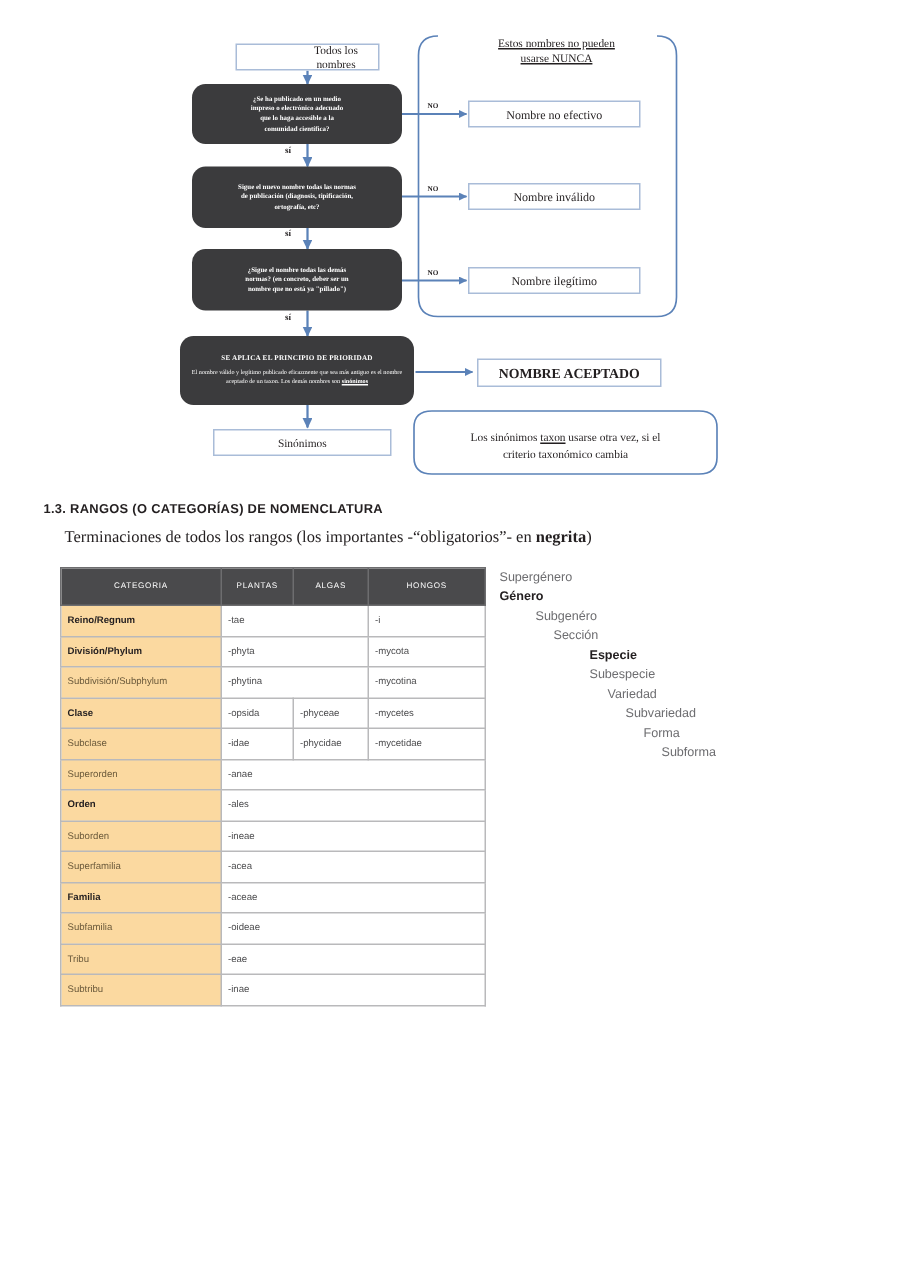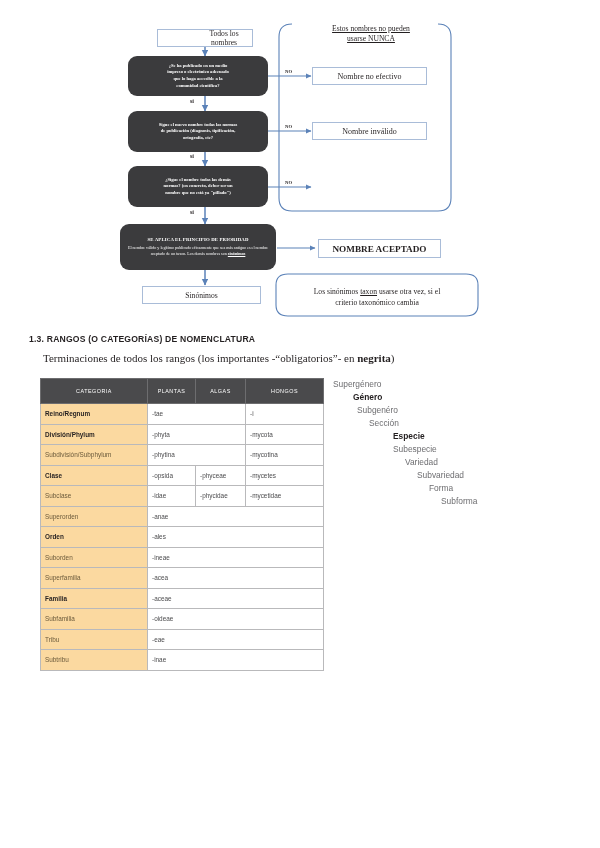--- a/index.html
+++ b/index.html
@@ -236,20 +236,23 @@
 
   <div class="edge-label" style="left:190px; top:98px; font-size:6px;"><span>sí</span></div>
   <div class="edge-label" style="left:190px; top:153px; font-size:6px;"><span>sí</span></div>
   <div class="edge-label" style="left:190px; top:209px; font-size:6px;"><span>sí</span></div>
 
   <div class="light-box" style="left:312px; top:67px; width:115px; height:18px; font-size:8px;justify-content:center;">
     <span>Nombre no efectivo</span>
   </div>
   <div class="light-box" style="left:312px; top:122px; width:115px; height:18px; font-size:8px;">
     <span>Nombre inválido</span>
+  </div>
+  <div class="light-box" style="left:312px; top:178px; width:115px; height:18px; font-size:8px;">
+    <span>Nombre ilegítimo</span>
   </div>
 
   <div class="light-box" style="left:318px; top:239px; width:123px; height:19px; font-size:9.2px; font-weight:bold;">
     <span>NOMBRE ACEPTADO</span>
   </div>
 
   <div class="light-box" style="left:142px; top:286px; width:119px; height:18px; font-size:7.6px;">
     <span>Sinónimos</span>
   </div>
 
@@ -337,21 +340,21 @@
       </tr>
       <tr>
         <td class="cat">Subtribu</td>
         <td colspan="3">-inae</td>
       </tr>
     </tbody>
 </table>
 
 <div id="stair">
     <div style="margin-left: 0px;">Supergénero</div>
-    <div class="bold" style="margin-left: 20px;">Género</div>
+    <div class="bold" style="margin-left: 0;">Género</div>
     <div style="margin-left: 24px;">Subgenéro</div>
     <div style="margin-left: 36px;">Sección</div>
     <div class="bold" style="margin-left: 48px; padding-left: 12px;">Especie</div>
     <div style="margin-left: 60px;">Subespecie</div>
     <div style="margin-left: 72px;">Variedad</div>
     <div style="margin-left: 84px;">Subvariedad</div>
     <div style="margin-left: 96px;">Forma</div>
     <div style="margin-left: 108px;">Subforma</div>
   </div>
 

